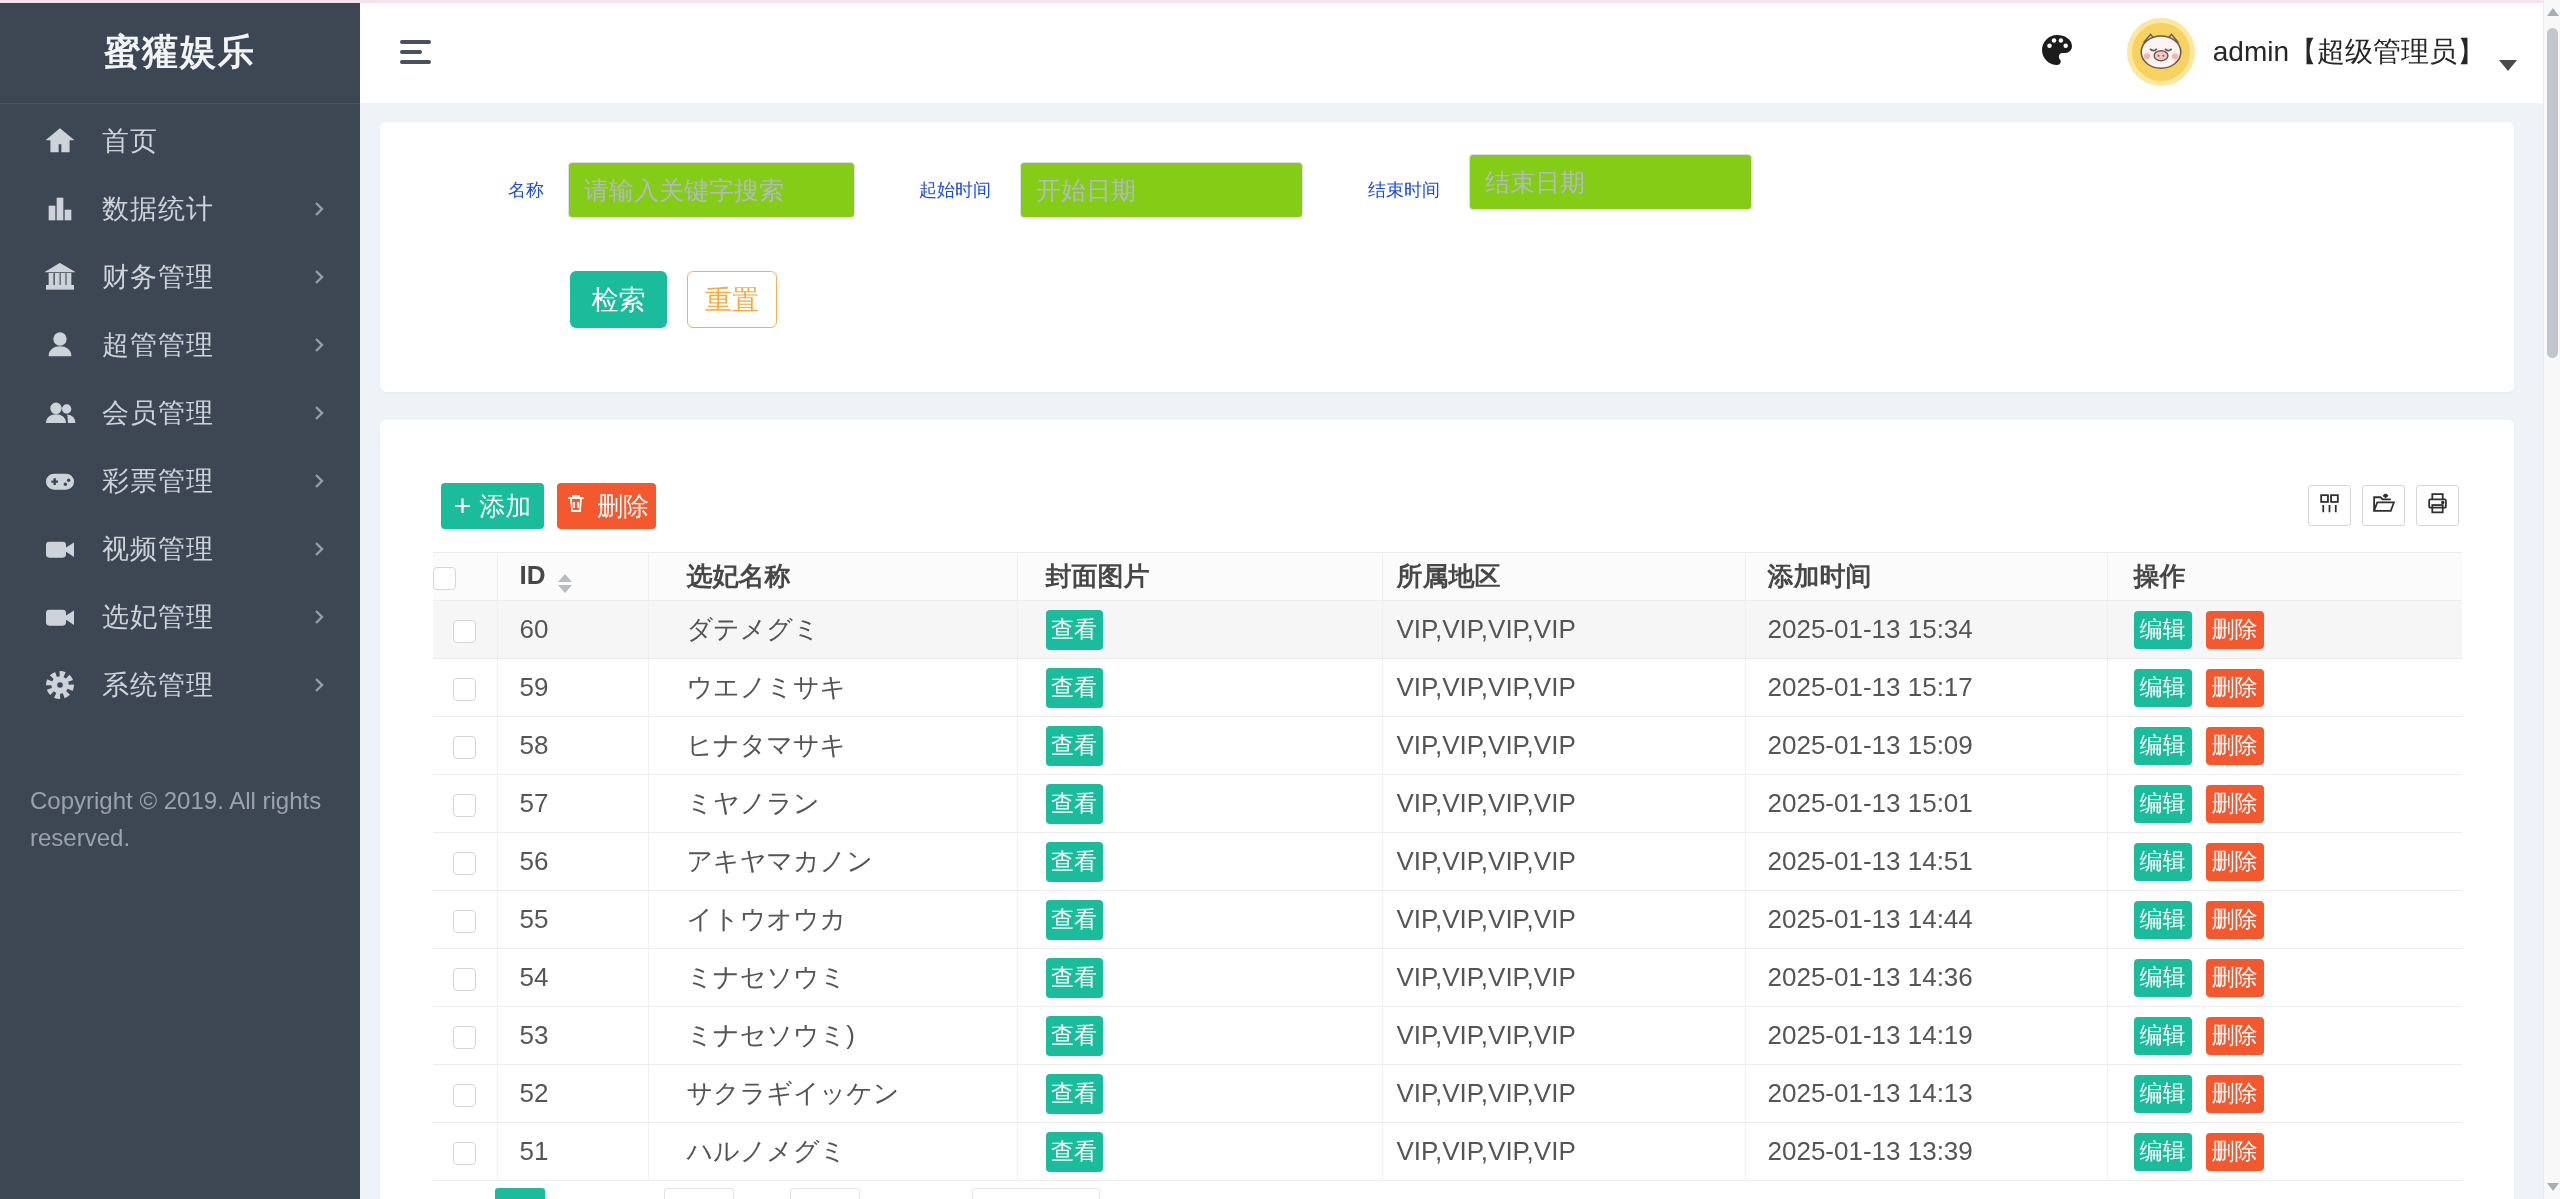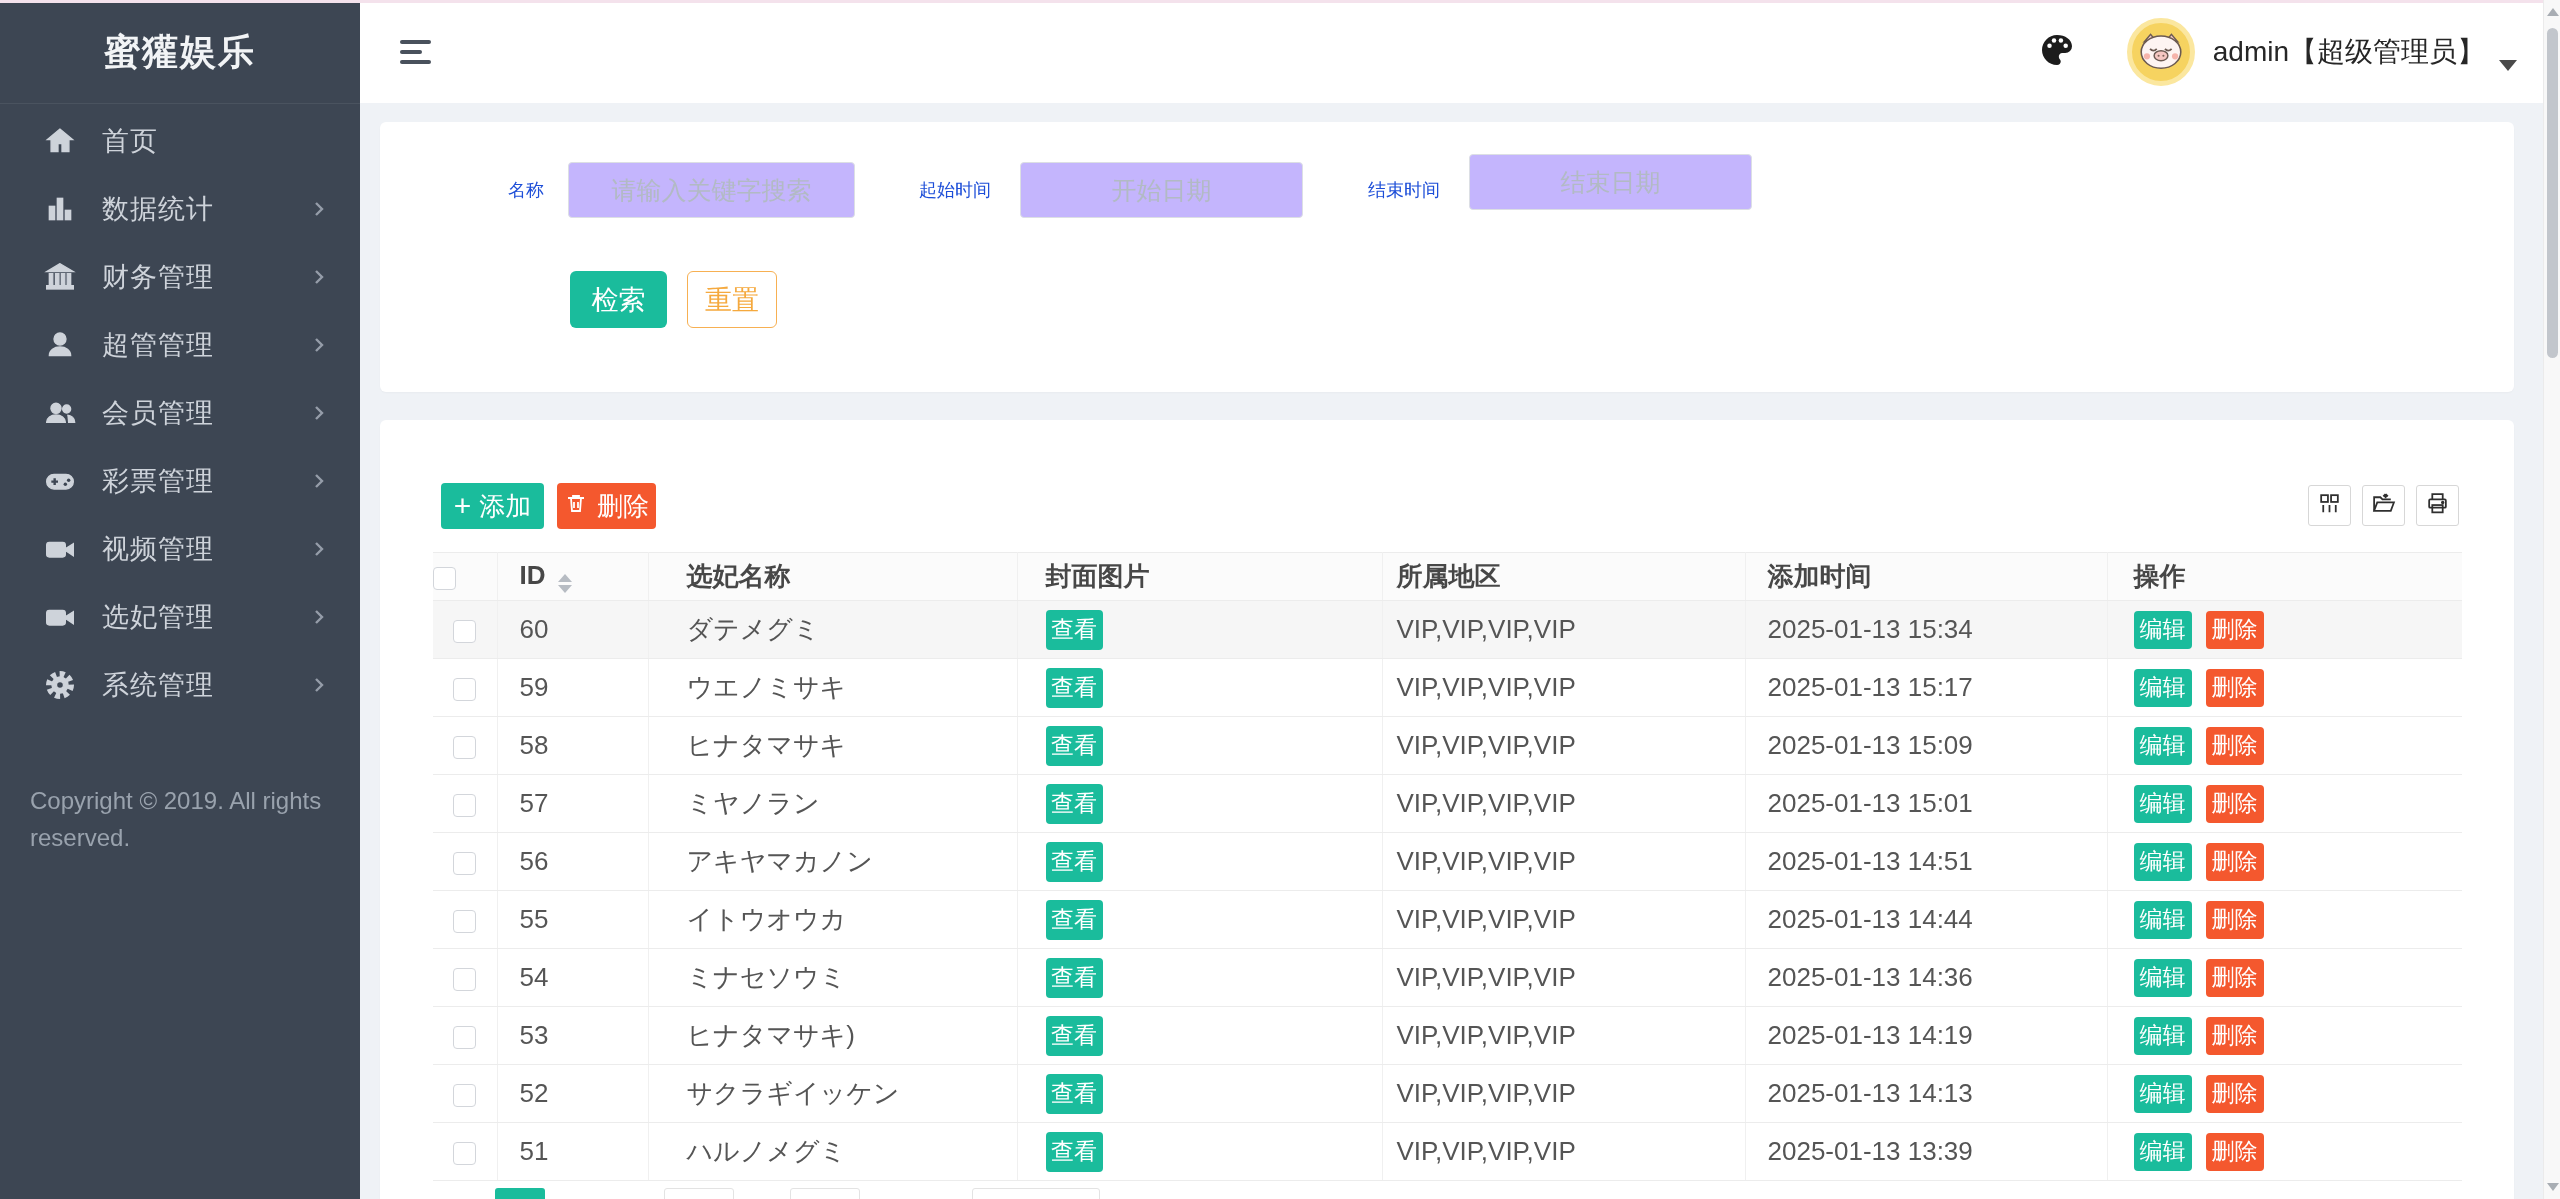--- a/index.html
+++ b/index.html
@@ -36,21 +36,21 @@
   .avatar svg { width:50px; height:50px; }
   .user-menu { display:flex; align-items:flex-end; cursor:pointer; }
   .user-name { font-size:28px; color:#262626; }
   .caret-down { width:0; height:0; border-left:9px solid transparent; border-right:9px solid transparent; border-top:11px solid #4a4a4a; margin-left:14px; }
 
   
   .content { position:absolute; left:360px; top:103px; width:2183px; height:1096px; }
   .card { background:#ffffff; border-radius:6px; box-shadow:0 1px 2px rgba(0,0,0,.03); }
   .search-card { position:absolute; left:20px; top:19px; width:2134px; height:270px; }
   .f-label { position:absolute; font-size:18px; color:#1d4ed8; line-height:56px; }
-  .f-input { position:absolute; height:56px; border:1px solid #dcdfe4; border-radius:4px; padding:0 15px; font-size:25px; color:#333; outline:none; background:#c4b5fd; font-family:inherit;text-align:center; }
+  .f-input { position:absolute; height:56px; border:1px solid #dcdfe4; border-radius:4px; padding:0 15px; font-size:25px; color:#333; outline:none; background:#84cc16; font-family:inherit; }
   .f-input::placeholder { color:#b2bac4; }
   .lbl-name { left:128px; top:40px; }
   .in-name { left:188px; top:40px; width:287px; }
   .lbl-start { left:539px; top:40px; }
   .in-start { left:640px; top:40px; width:283px; }
   .lbl-end { left:988px; top:40px; }
   .in-end { left:1089px; top:32px; width:283px; }
   .btn { border:none; cursor:pointer; font-family:inherit; display:inline-flex; align-items:center; justify-content:center; }
   .btn-search { position:absolute; left:190px; top:149px; width:97px; height:57px; background:#1abc9c; color:#fff; font-size:27px; border-radius:6px; }
   .btn-reset { position:absolute; left:307px; top:149px; width:90px; height:57px; background:#fff; color:#f5a93e; font-size:27px; border:1px solid #f7b052; border-radius:6px; }
@@ -422,21 +422,21 @@
               <td class="p-id">54</td>
               <td class="p-name">ミナセソウミ</td>
               <td class="p-cover"><button class="mini mini-view">查看</button></td>
               <td class="p-region">VIP,VIP,VIP,VIP</td>
               <td class="p-time">2025-01-13 14:36</td>
               <td class="p-ops"><button class="mini mini-edit">编辑</button><button class="mini mini-del">删除</button></td>
             </tr>
             <tr>
               <td class="cellcheck"><span class="cb"></span></td>
               <td class="p-id">53</td>
-              <td class="p-name">ヒナタマサキ)</td>
+              <td class="p-name">ミナセソウミ)</td>
               <td class="p-cover"><button class="mini mini-view">查看</button></td>
               <td class="p-region">VIP,VIP,VIP,VIP</td>
               <td class="p-time">2025-01-13 14:19</td>
               <td class="p-ops"><button class="mini mini-edit">编辑</button><button class="mini mini-del">删除</button></td>
             </tr>
             <tr>
               <td class="cellcheck"><span class="cb"></span></td>
               <td class="p-id">52</td>
               <td class="p-name">サクラギイッケン</td>
               <td class="p-cover"><button class="mini mini-view">查看</button></td>

